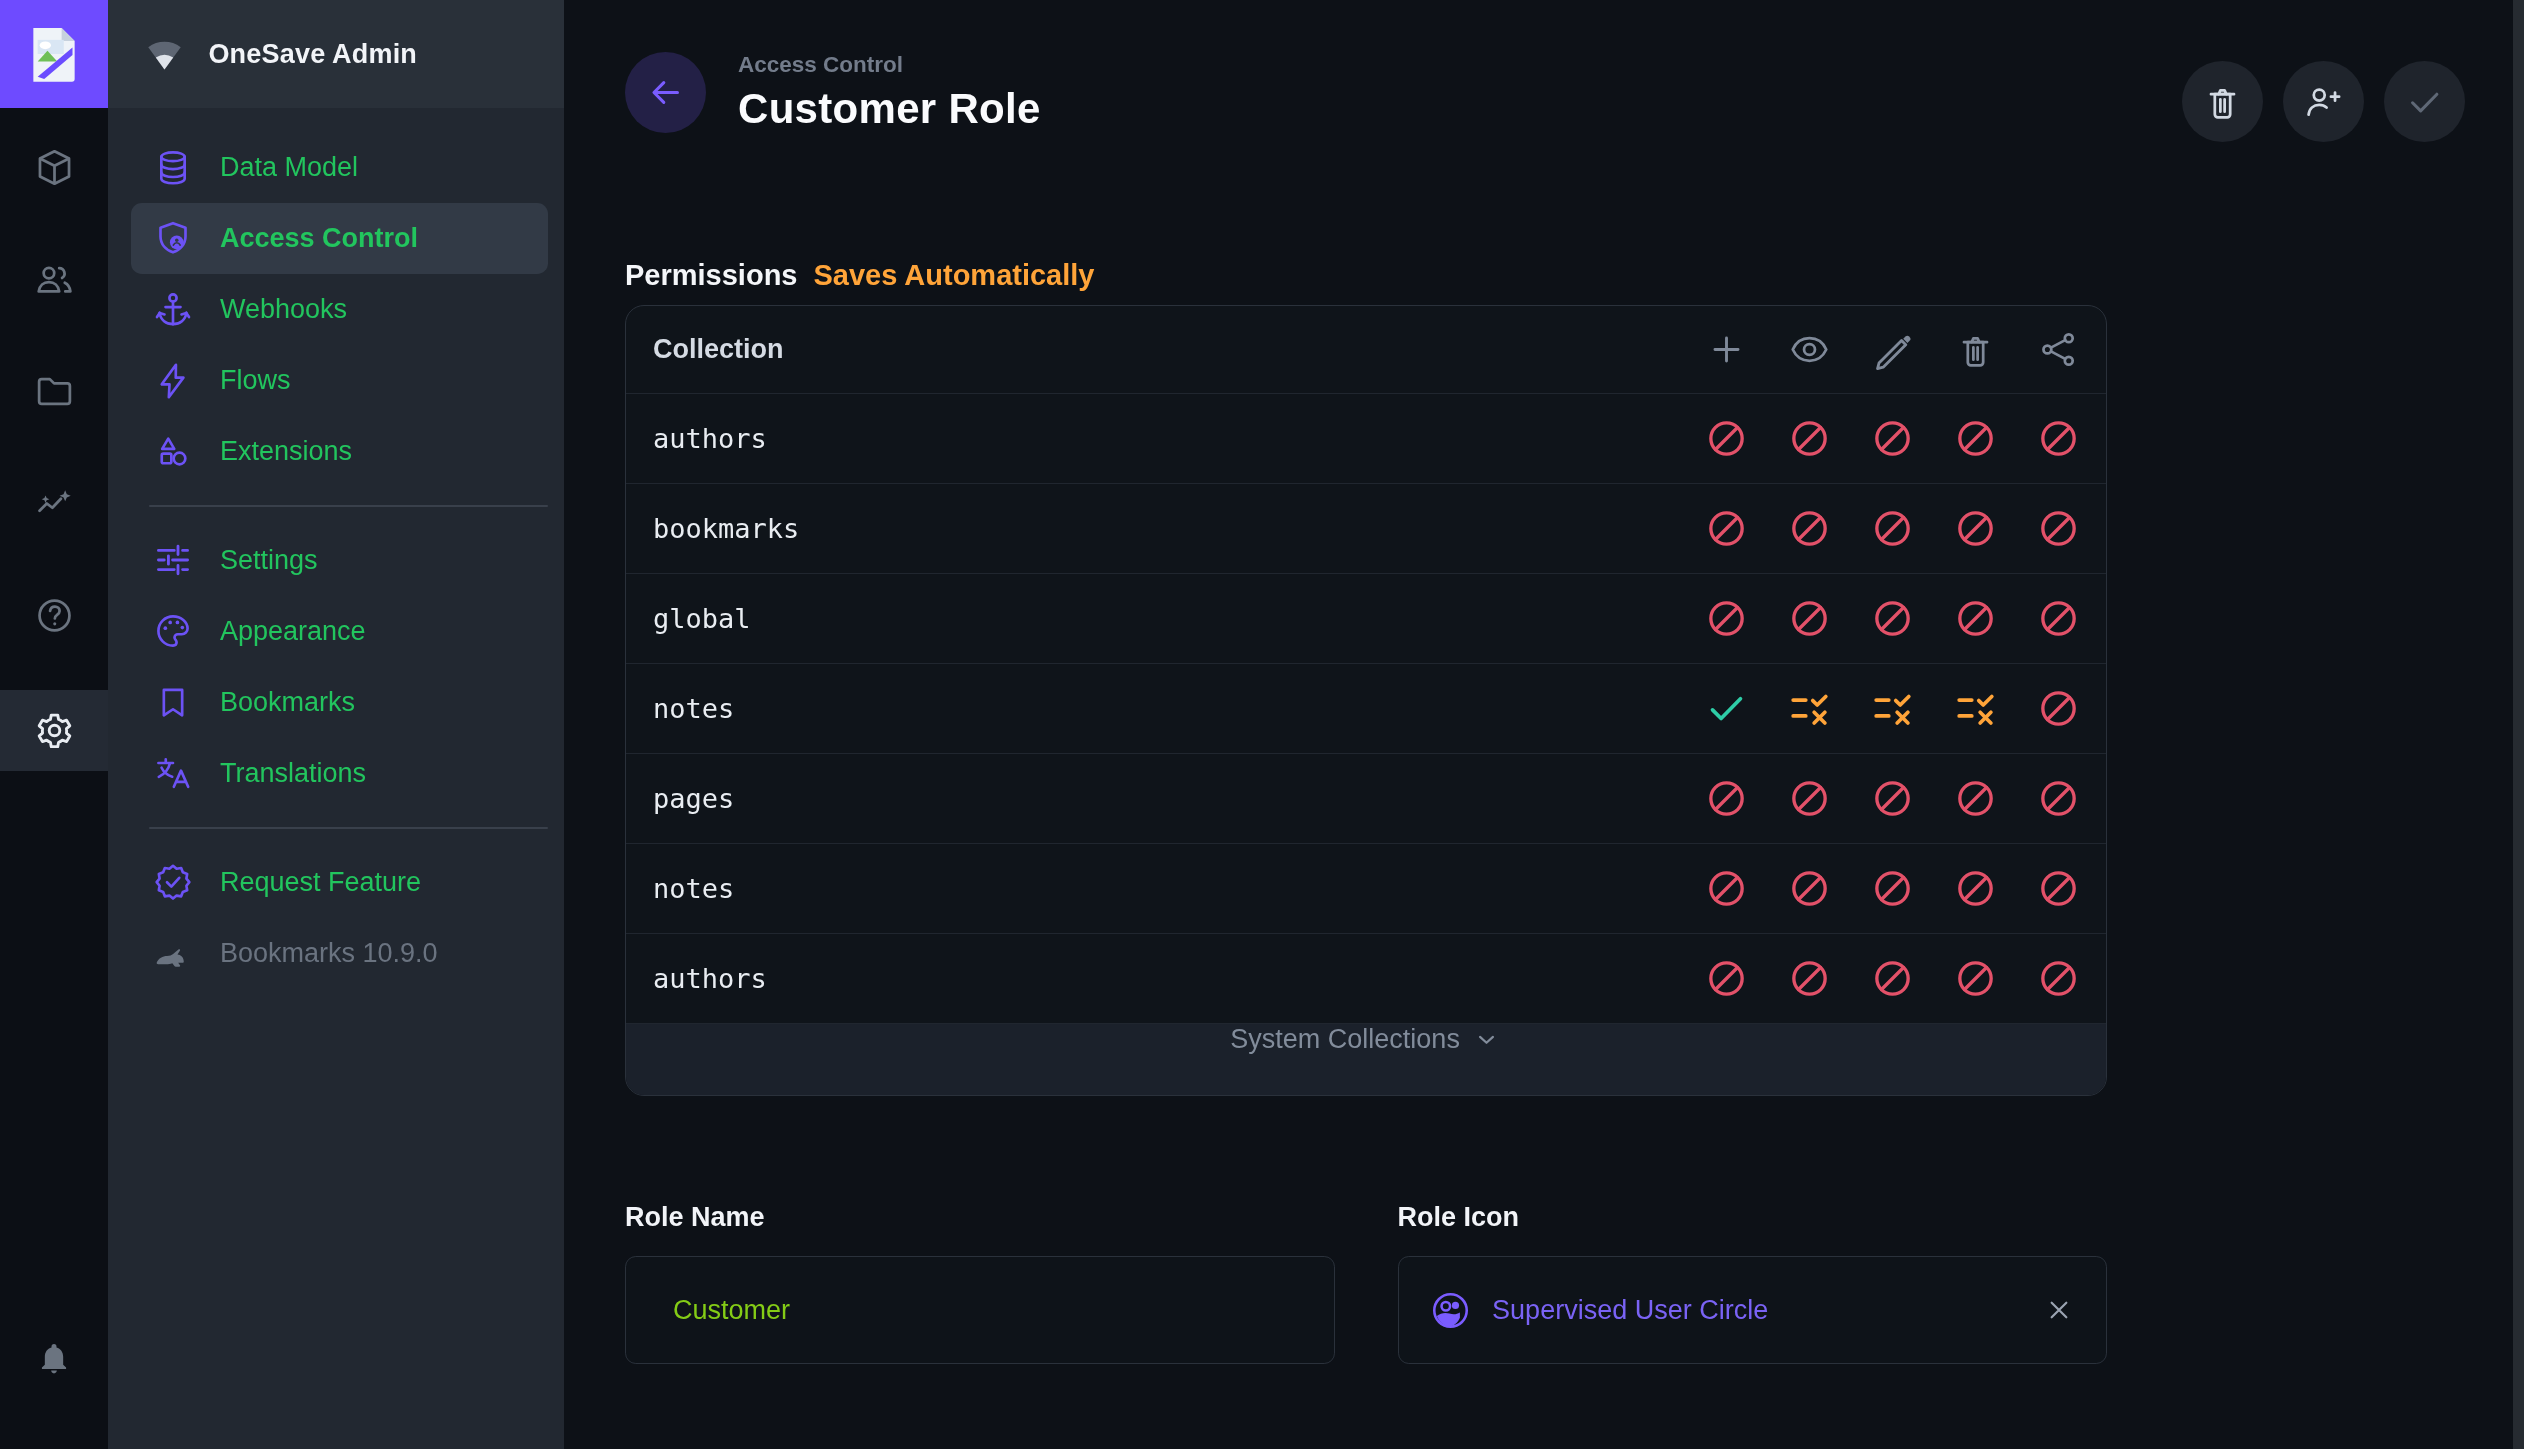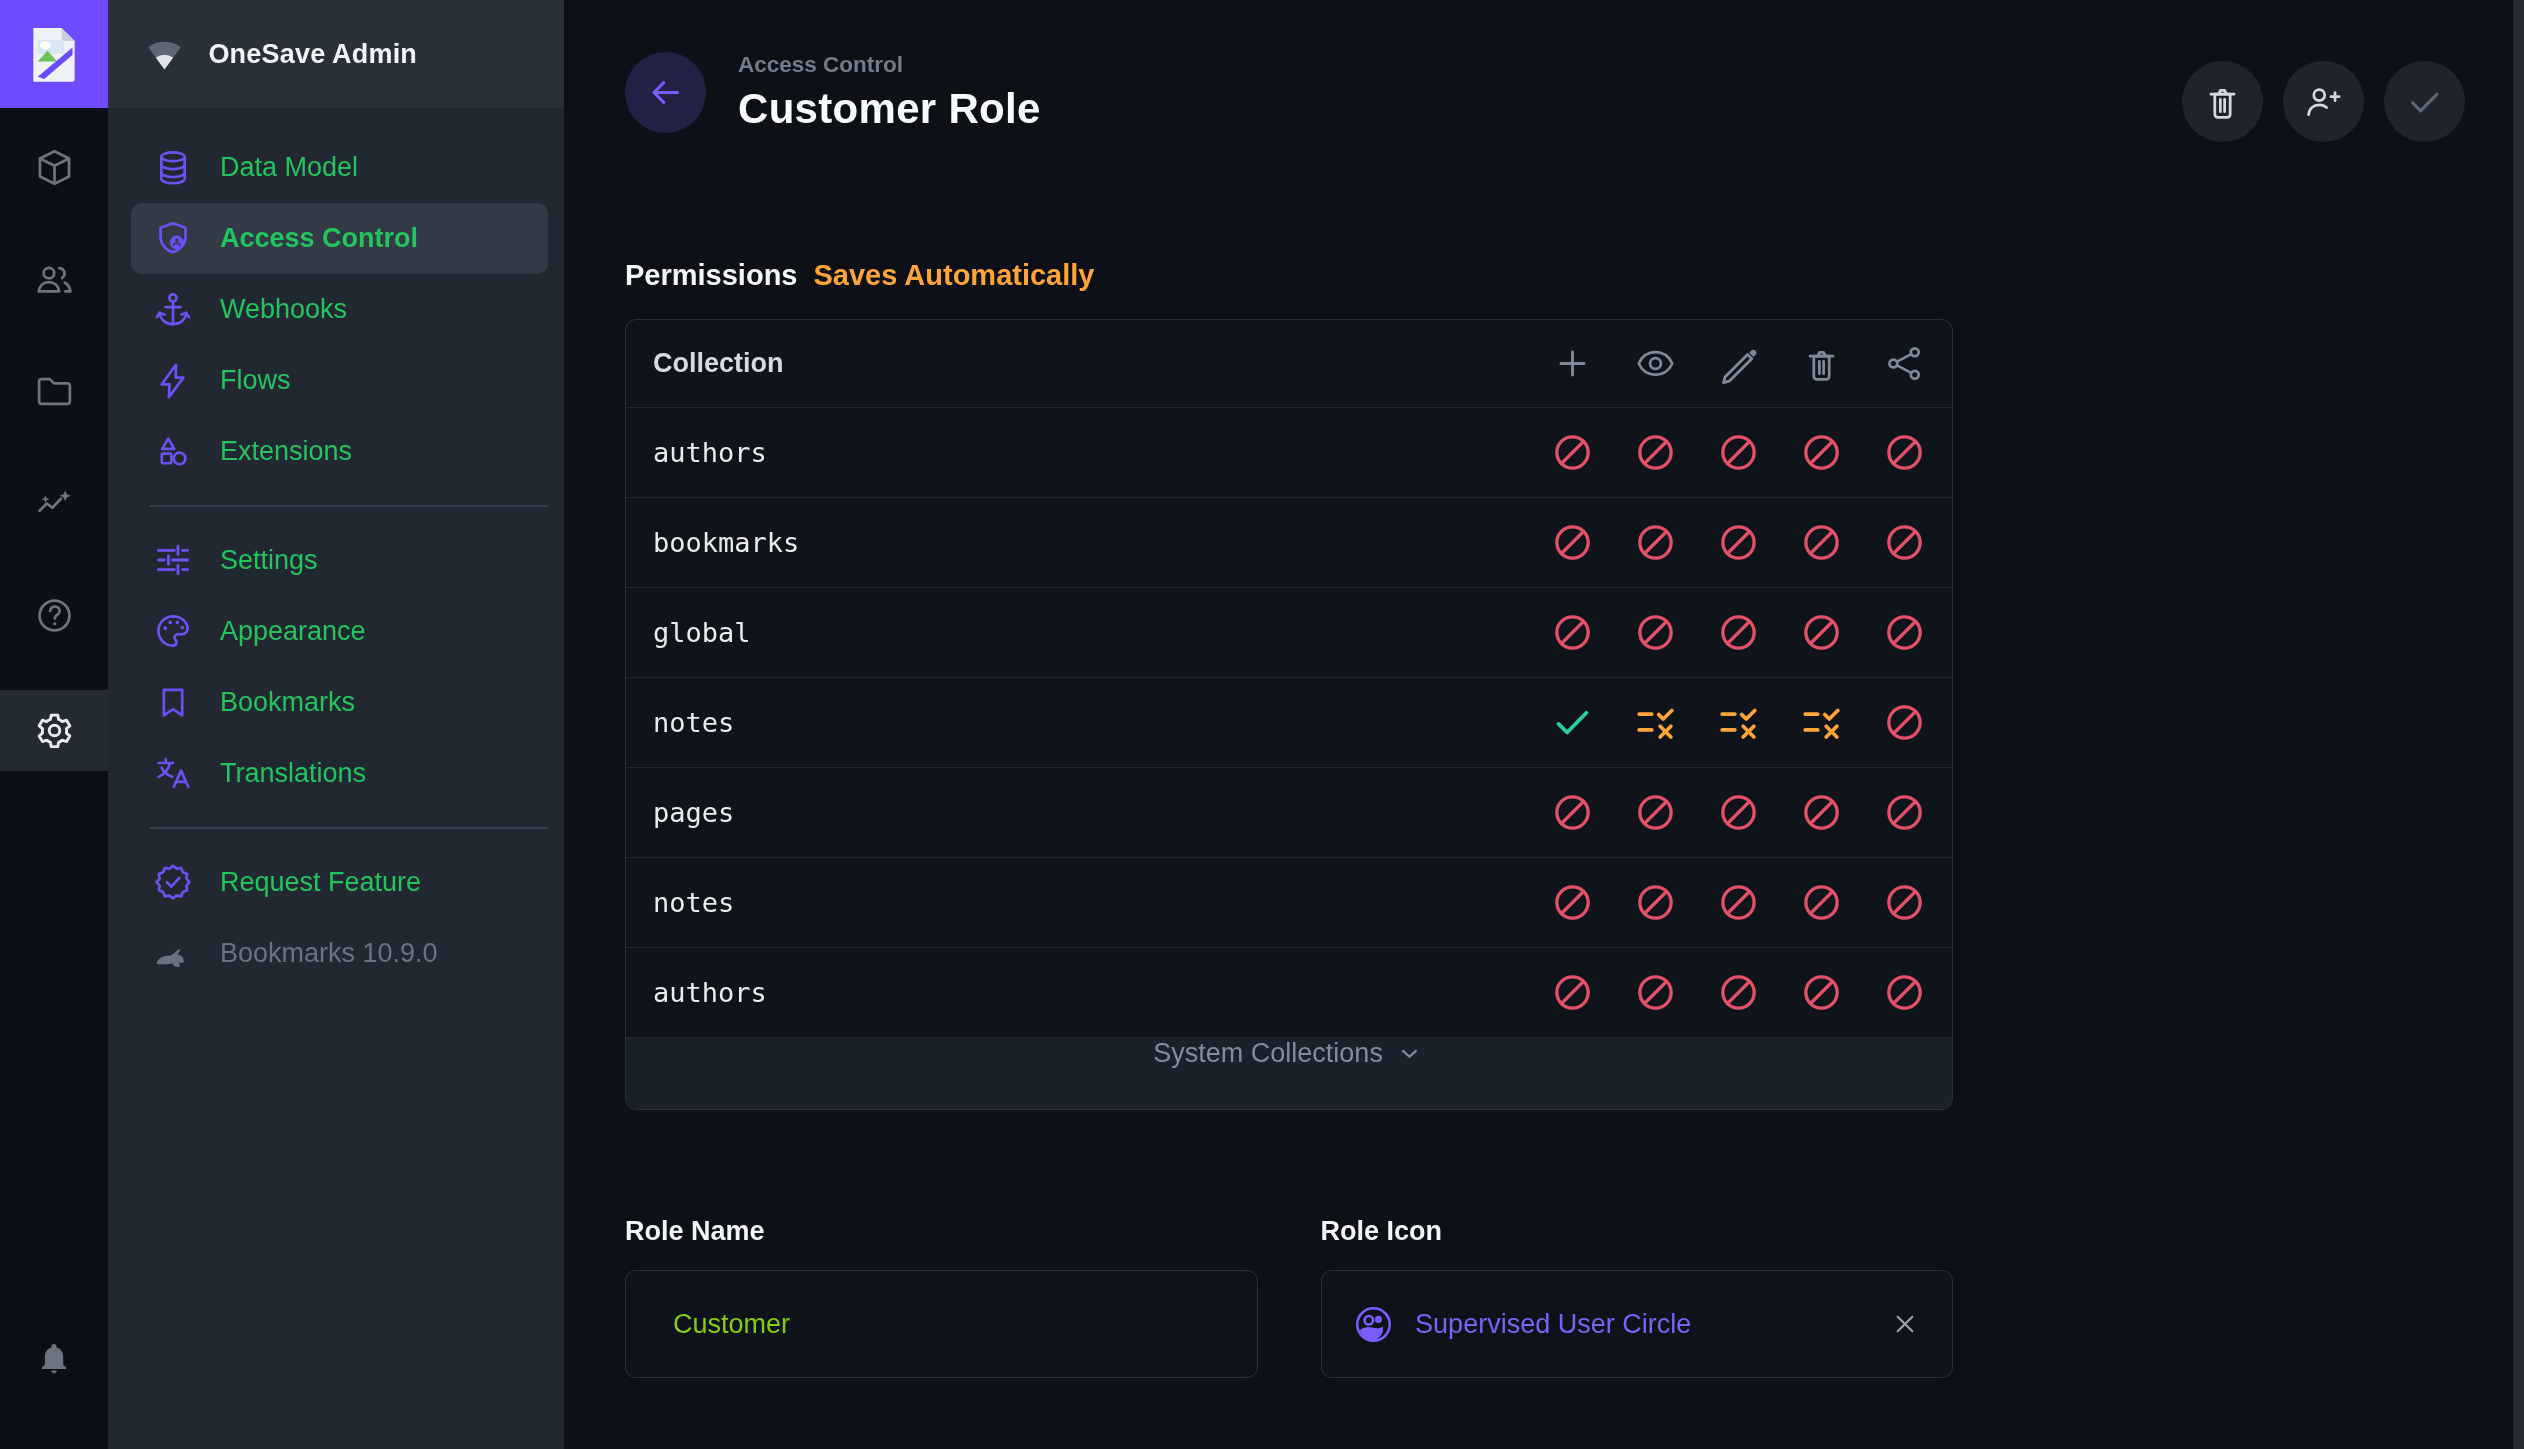--- a/index.html
+++ b/index.html
@@ -46,25 +46,25 @@
   .page-header{display:flex;align-items:center;gap:32px;padding-top:34px;height:151px}
   .back-btn{width:81px;height:81px;border-radius:50%;background:#232046;display:grid;place-items:center;color:var(--purple-bright);flex:none;border:none;cursor:pointer}
   .back-btn .icon{width:41px;height:41px}
   .crumb{font-size:22.5px;font-weight:600;color:#737C8B;margin-bottom:6.3px}
   .page-title{font-size:42px;font-weight:700;color:#FAFBFD;letter-spacing:0.3px}
   .header-actions{position:absolute;top:61px;right:60px;display:flex;gap:20px}
   .circle-btn{width:81px;height:81px;border-radius:50%;background:#1F242C;display:grid;place-items:center;color:#D2D9E3;border:none;cursor:pointer}
   .circle-btn .icon{width:41px;height:41px}
   .circle-btn.muted{color:#5F6876}
 
-  .content{width:1328px}
+  .content{width:1482px}
   .perm-head{margin-top:108px;display:flex;gap:16px;align-items:baseline}
   .perm-title{font-size:29px;font-weight:700;color:#F4F6F9}
   .perm-autosave{font-size:29px;font-weight:600;color:var(--warning)}
-  .perm-table{margin-top:27px;border:1.8px solid var(--line);border-radius:11px;background:var(--tbg);overflow:hidden}
+  .perm-table{margin-top:13px;border:1.8px solid var(--line);border-radius:19px;background:var(--tbg);overflow:hidden}
   .t-head{height:87px;display:flex;align-items:center;justify-content:space-between;padding-left:27px}
   .t-head-label{font-size:27px;font-weight:700;color:#D5DBE4}
   .col-icons{display:flex;gap:42px;padding-right:27px;color:#7F8999}
   .col-icons .icon{width:41px;height:41px;cursor:pointer}
   .t-row{height:90px;display:flex;align-items:center;justify-content:space-between;border-top:1.8px solid var(--row-line);padding-left:27px}
   .row-label{font-family:"DejaVu Sans Mono",monospace;font-size:27px;color:#E9EDF2}
   .perm-icons{display:flex;gap:42px;padding-right:27px}
   .perm-icons .icon{width:41px;height:41px;cursor:pointer}
   .perm-block{color:var(--danger)} .perm-check{color:var(--success)} .perm-rule{color:var(--warning)}
   .t-foot{height:72px;background:var(--foot);border-top:1.8px solid var(--row-line);display:flex;align-items:flex-start;justify-content:center;gap:10.8px;color:#828C9B;font-size:27px;font-weight:500;cursor:pointer}

